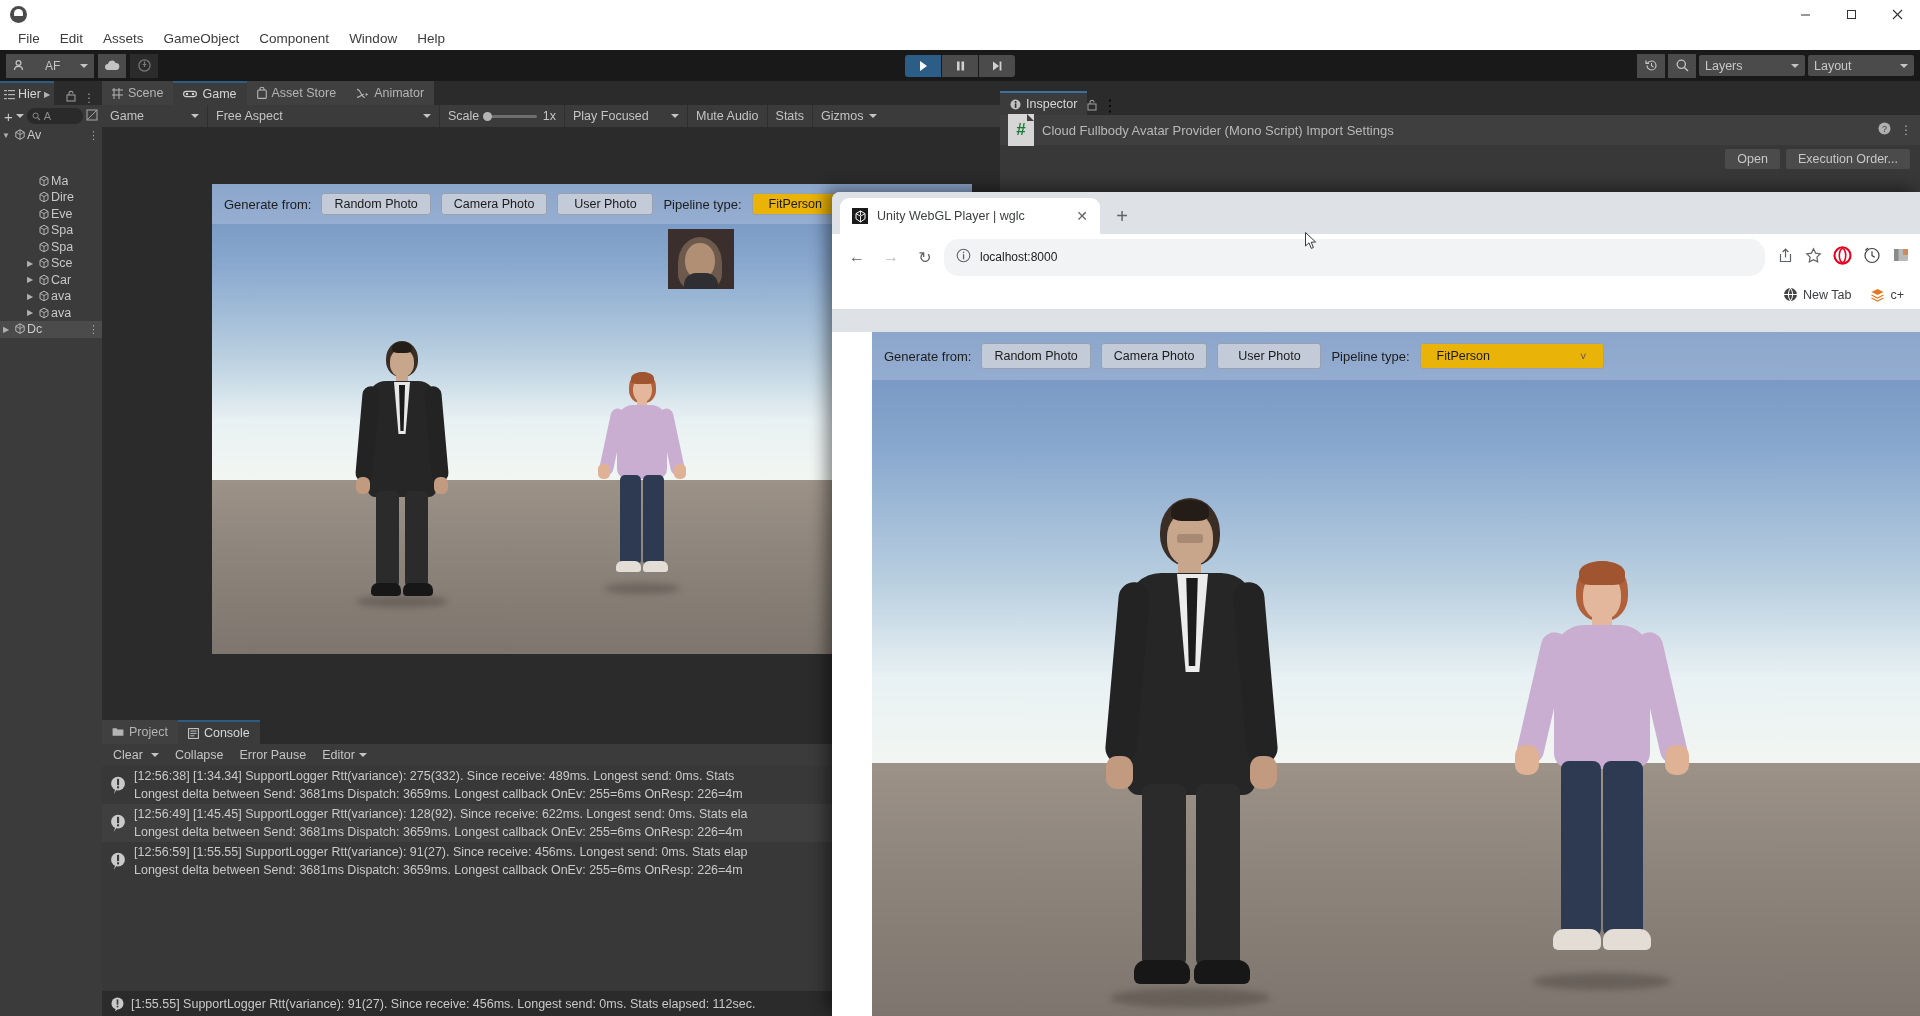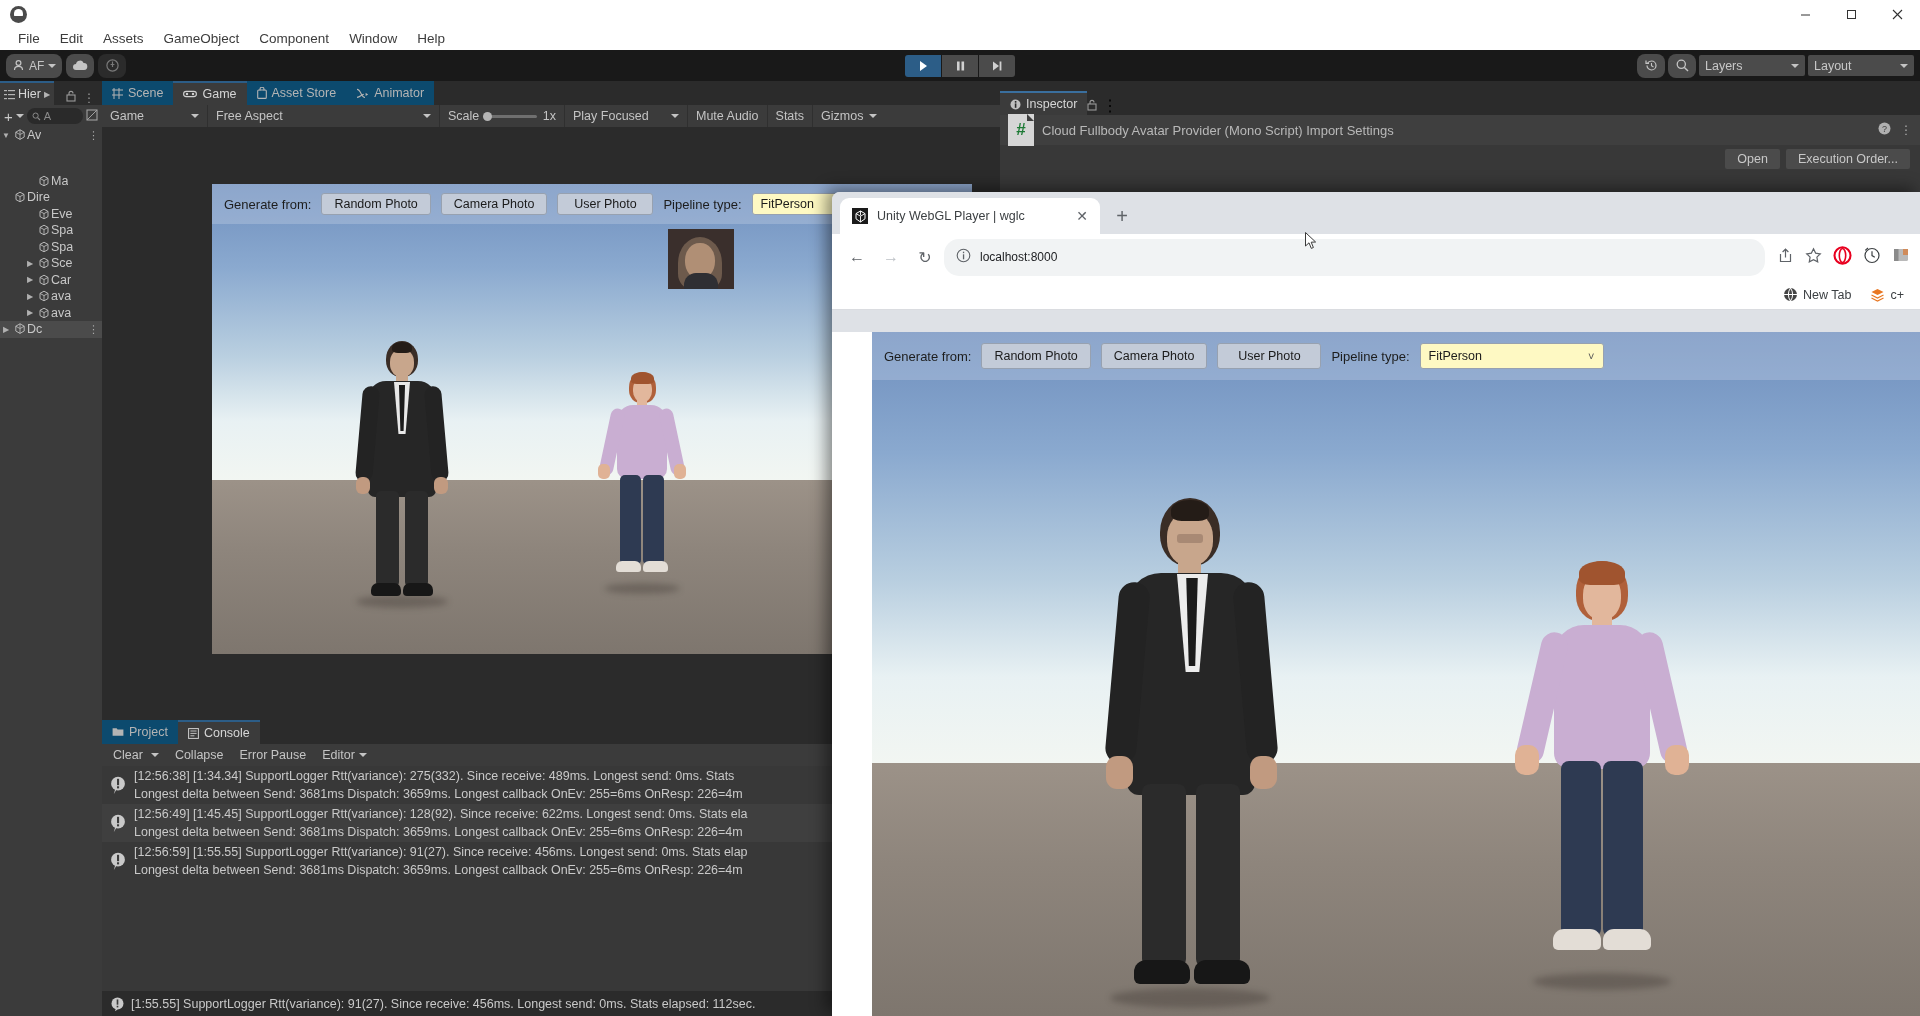--- a/index.html
+++ b/index.html
@@ -22,22 +22,22 @@
   .tb-btn svg { display:block; }
 
   
   .menubar { height:22px; background:#ffffff; display:flex; align-items:center; padding-left:8px; }
   .menubar .mi { font-size:13.5px; color:#3c3c3c; padding:0 10px; line-height:22px; cursor:default; }
 
   
   .unity-toolbar { height:31px; background:#191919; display:flex; align-items:center;
     position:relative; padding:0 6px; }
   .ut-left { display:flex; align-items:center; gap:4px; }
-  .ut-chip { height:24px; background:#4b4b4b; border-radius:8px; display:flex; align-items:center;
-    padding:0 6px; gap:4px; color:#c4c4c4; font-size:12px; }
+  .ut-chip { height:24px; background:#4b4b4b; border-radius:0; display:flex; align-items:center;
+    padding:0 6px; gap:20px; color:#c4c4c4; font-size:12px; }
   .ut-chip.sq { width:28px; justify-content:center; padding:0; }
   .ut-chip.ghost { background:#2b2b2b; }
   .caret-d { width:0;height:0;border-left:4px solid transparent;border-right:4px solid transparent;
     border-top:4px solid #c4c4c4; }
   .ut-center { position:absolute; left:50%; transform:translateX(-50%); display:flex; gap:1px; }
   .play-btn { width:36px; height:22px; background:#4b4b4b; display:flex; align-items:center;
     justify-content:center; }
   .play-btn.active { background:#2c5d87; }
   .play-btn:first-child { border-radius:3px 0 0 3px; }
   .play-btn:last-child { border-radius:0 3px 3px 0; }
@@ -46,21 +46,21 @@
     justify-content:space-between; padding:0 6px; color:#c8c8c8; font-size:12.5px; }
 
   
   .dock { display:flex; height:calc(1016px - 28px - 22px - 31px); }
   .col-left { width:102px; background:#383838; display:flex; flex-direction:column; }
   .col-mid  { flex:1; display:flex; flex-direction:column; min-width:0; }
 
   .tabstrip { height:24px; background:#2b2b2b; display:flex; align-items:flex-end;
     position:relative; }
   .tab { height:24px; display:flex; align-items:center; gap:5px; padding:0 10px;
-    font-size:12.5px; color:#b4b4b4; background:#0c4a6e; }
+    font-size:12.5px; color:#b4b4b4; background:#404040; }
   .tab.active { background:#3b3b3b; border-top:2px solid #2c5d87; color:#d6d6d6; }
   .tab.active.blue { border-top-color:#3a6f9e; }
   .tabstrip .strip-right { margin-left:auto; display:flex; align-items:center; gap:7px;
     padding-right:7px; color:#9a9a9a; font-size:12px; }
 
   
   .hier-toolbar { height:22px; background:#3b3b3b; display:flex; align-items:center; gap:3px;
     padding:0 4px; }
   .hier-plus { color:#c8c8c8; font-size:15px; line-height:1; }
   .hier-search { flex:1; height:16px; background:#2a2a2a; border-radius:8px; display:flex;
@@ -90,23 +90,23 @@
   .sky { position:absolute; left:0; right:0; top:0; height:63%;
     background:linear-gradient(180deg,#6f8fbe 0%, #8aa9cf 28%, #b9cfe0 58%, #e8f1f3 80%, #f2f6f2 100%); }
   .ground { position:absolute; left:0; right:0; bottom:0; height:37%;
     background:linear-gradient(180deg,#9c9288 0%, #8e857c 40%, #7e766e 100%); }
   .ui-bar { position:absolute; left:0; right:0; top:0; height:40px;
     background:rgba(210,220,235,.30); display:flex; align-items:center; gap:10px; padding:0 12px; }
   .ui-lbl { font-size:13px; color:#1d1d1d; }
   .ui-btn { height:22px; min-width:96px; padding:0 12px; background:#c3cbd8; border:1px solid #97a1b0;
     border-radius:3px; font-size:12.5px; color:#1b1b1b; display:flex; align-items:center;
     justify-content:center; }
-  .ui-sel { height:22px; width:152px; background:#fef9c3; border:1px solid #97a1b0; border-radius:3px;
+  .ui-sel { height:22px; width:152px; background:#eab308; border:1px solid #97a1b0; border-radius:3px;
     font-size:12.5px; color:#1b1b1b; display:flex; align-items:center; justify-content:space-between;
-    padding:0 8px; }
+    padding:0 16px; }
   .thumb { position:absolute; width:66px; height:60px; background:#3a2f2c; overflow:hidden; }
 
   
   .fig { position:absolute; bottom:0; }
   .sh { position:absolute; border-radius:50%; background:rgba(40,34,30,.28); filter:blur(3px); }
 
   
   .console-wrap { background:#383838; display:flex; flex-direction:column; }
   .cons-toolbar { height:22px; background:#3b3b3b; display:flex; align-items:center; gap:2px;
     padding:0 4px; font-size:12.5px; color:#c4c4c4; }
@@ -332,21 +332,21 @@
         <div class="hrow" style="padding-left: 24px; margin-top: 29px;">
           <span class="tw"></span>
           <span class="ico">
             <svg width="12" height="12" viewBox="0 0 12 12">
               <path d="M6 1.2l4 2.2v5.2L6 10.8 2 8.6V3.4z" fill="none" stroke="#b8b8b8" stroke-width="1"></path>
               <path d="M2 3.4L6 5.6l4-2.2M6 5.6v5.2" fill="none" stroke="#b8b8b8" stroke-width=".9"></path>
             </svg>
           </span>
           <span class="lbl">Ma</span>
         </div>
-        <div class="hrow" style="">
+        <div class="hrow" style="padding-left: 24px;">
           <span class="tw"></span>
           <span class="ico">
             <svg width="12" height="12" viewBox="0 0 12 12">
               <path d="M6 1.2l4 2.2v5.2L6 10.8 2 8.6V3.4z" fill="none" stroke="#b8b8b8" stroke-width="1"></path>
               <path d="M2 3.4L6 5.6l4-2.2M6 5.6v5.2" fill="none" stroke="#b8b8b8" stroke-width=".9"></path>
             </svg>
           </span>
           <span class="lbl">Dire</span>
         </div>
         <div class="hrow" style="padding-left: 24px;">

